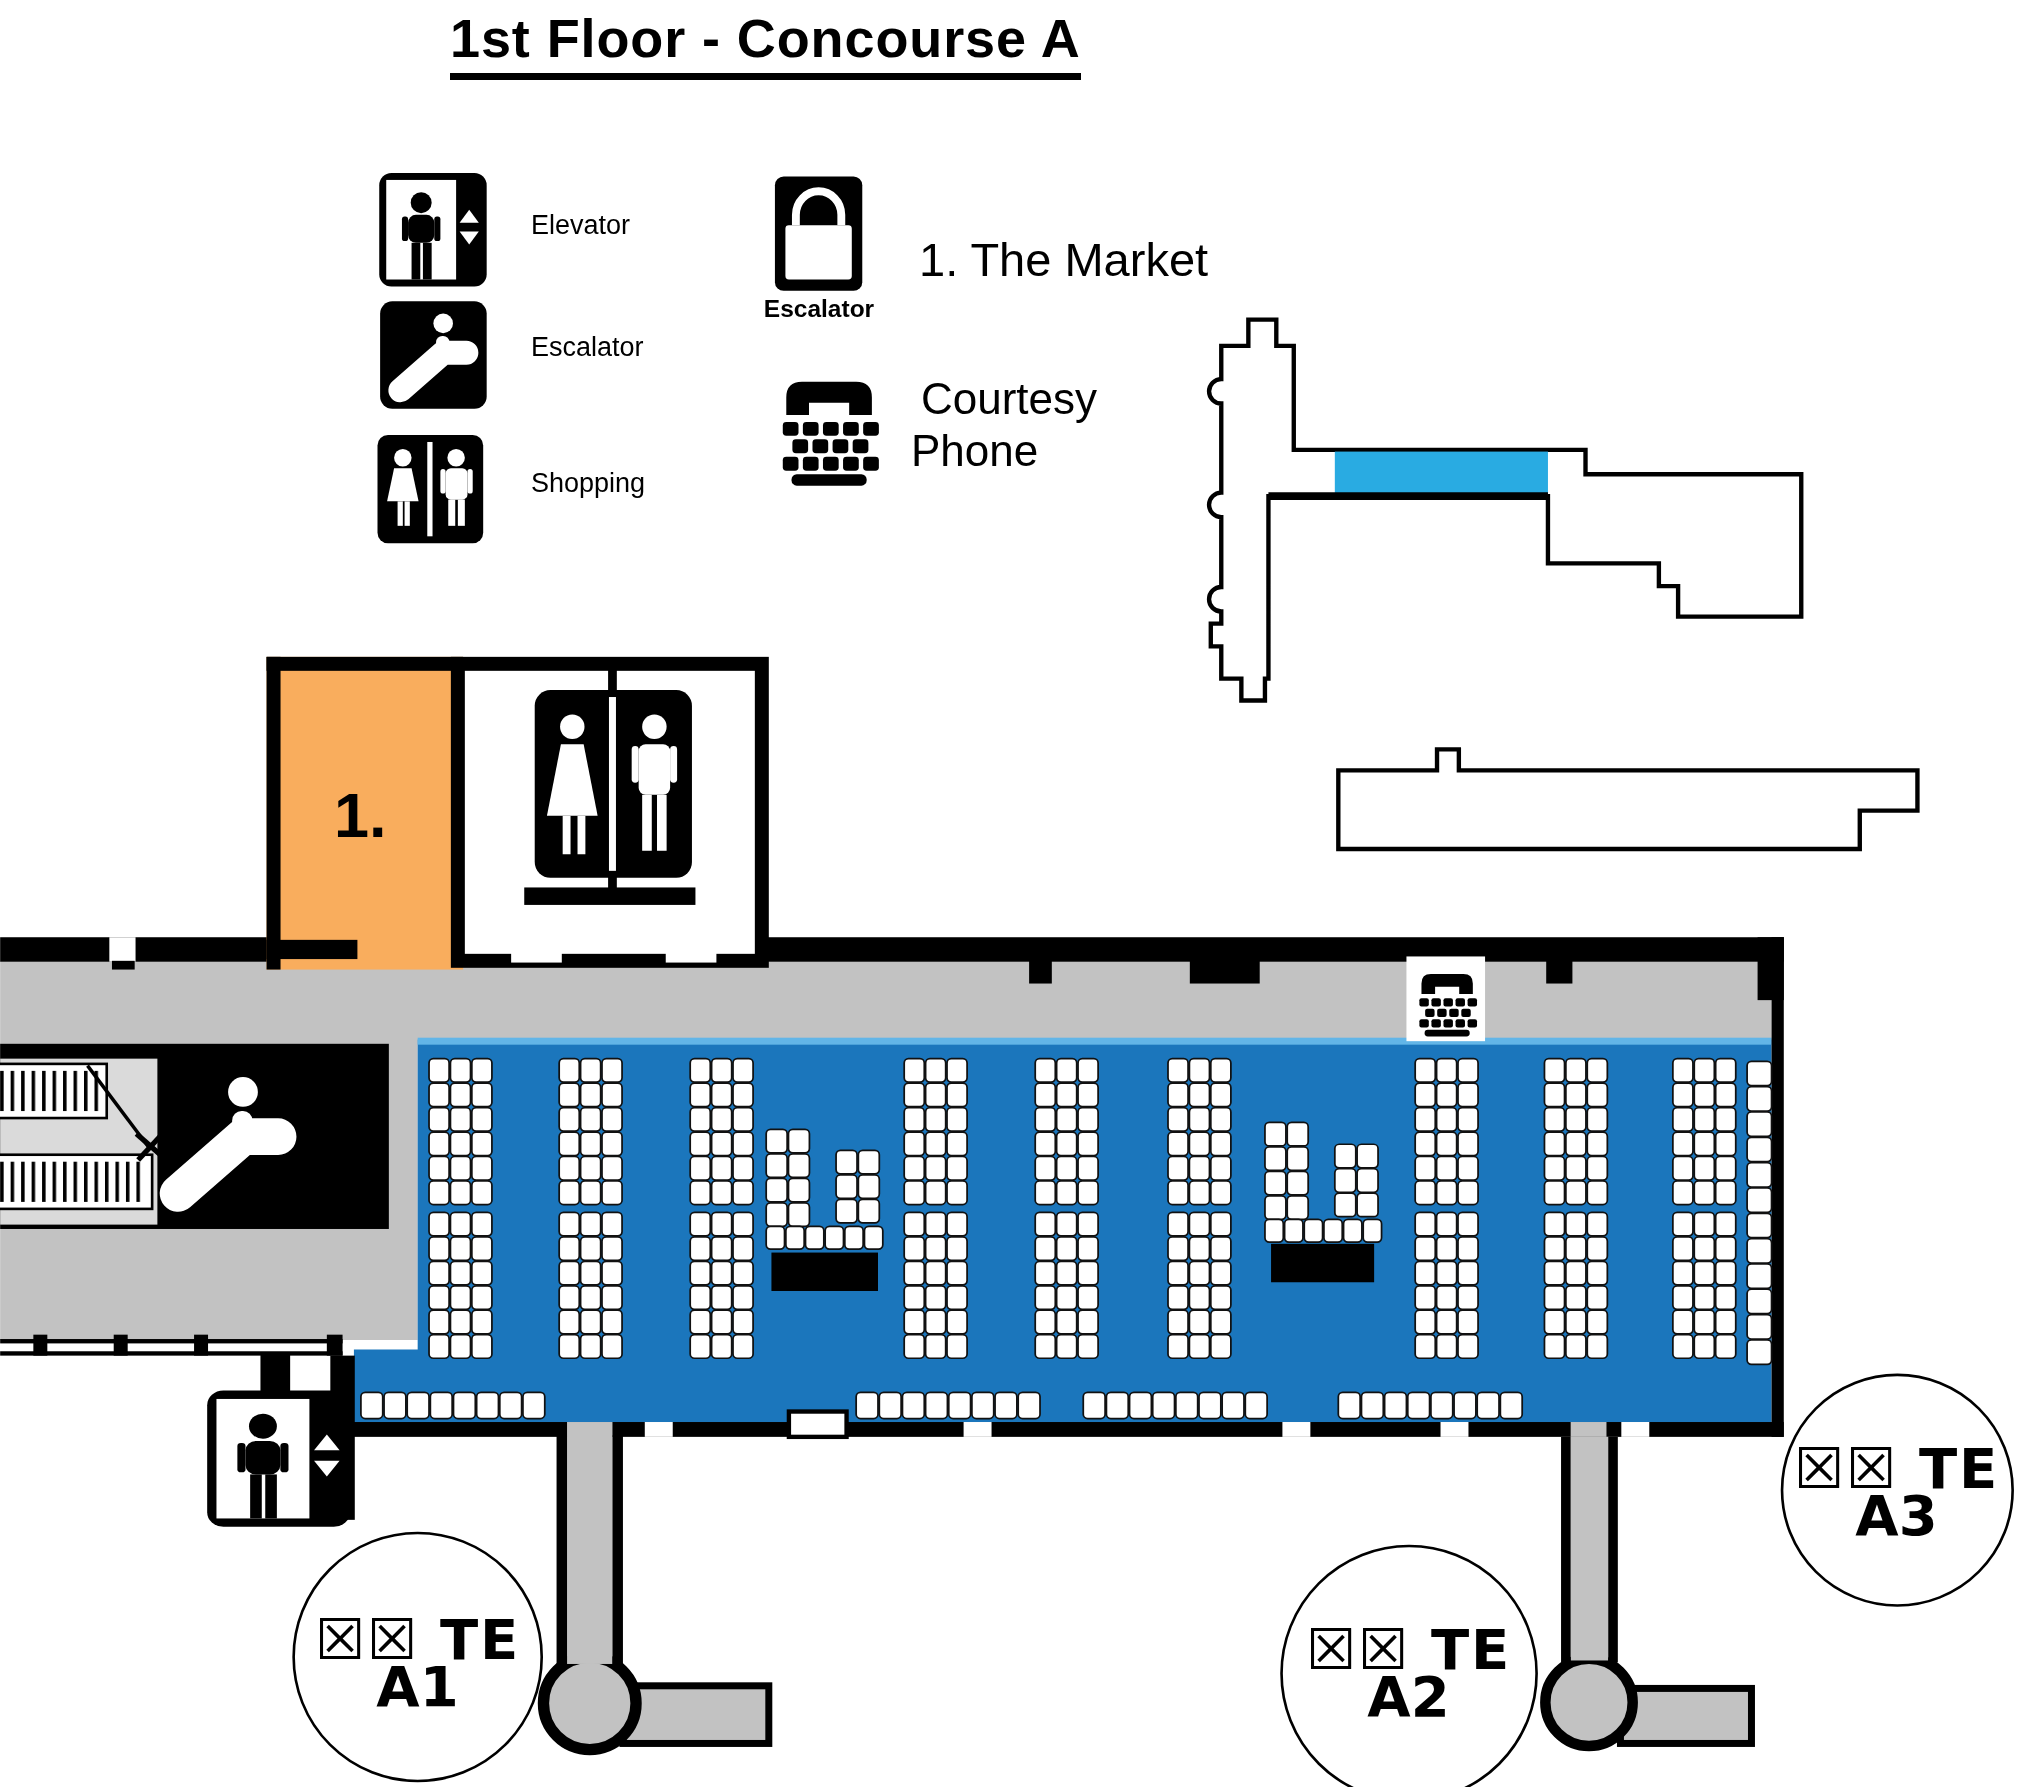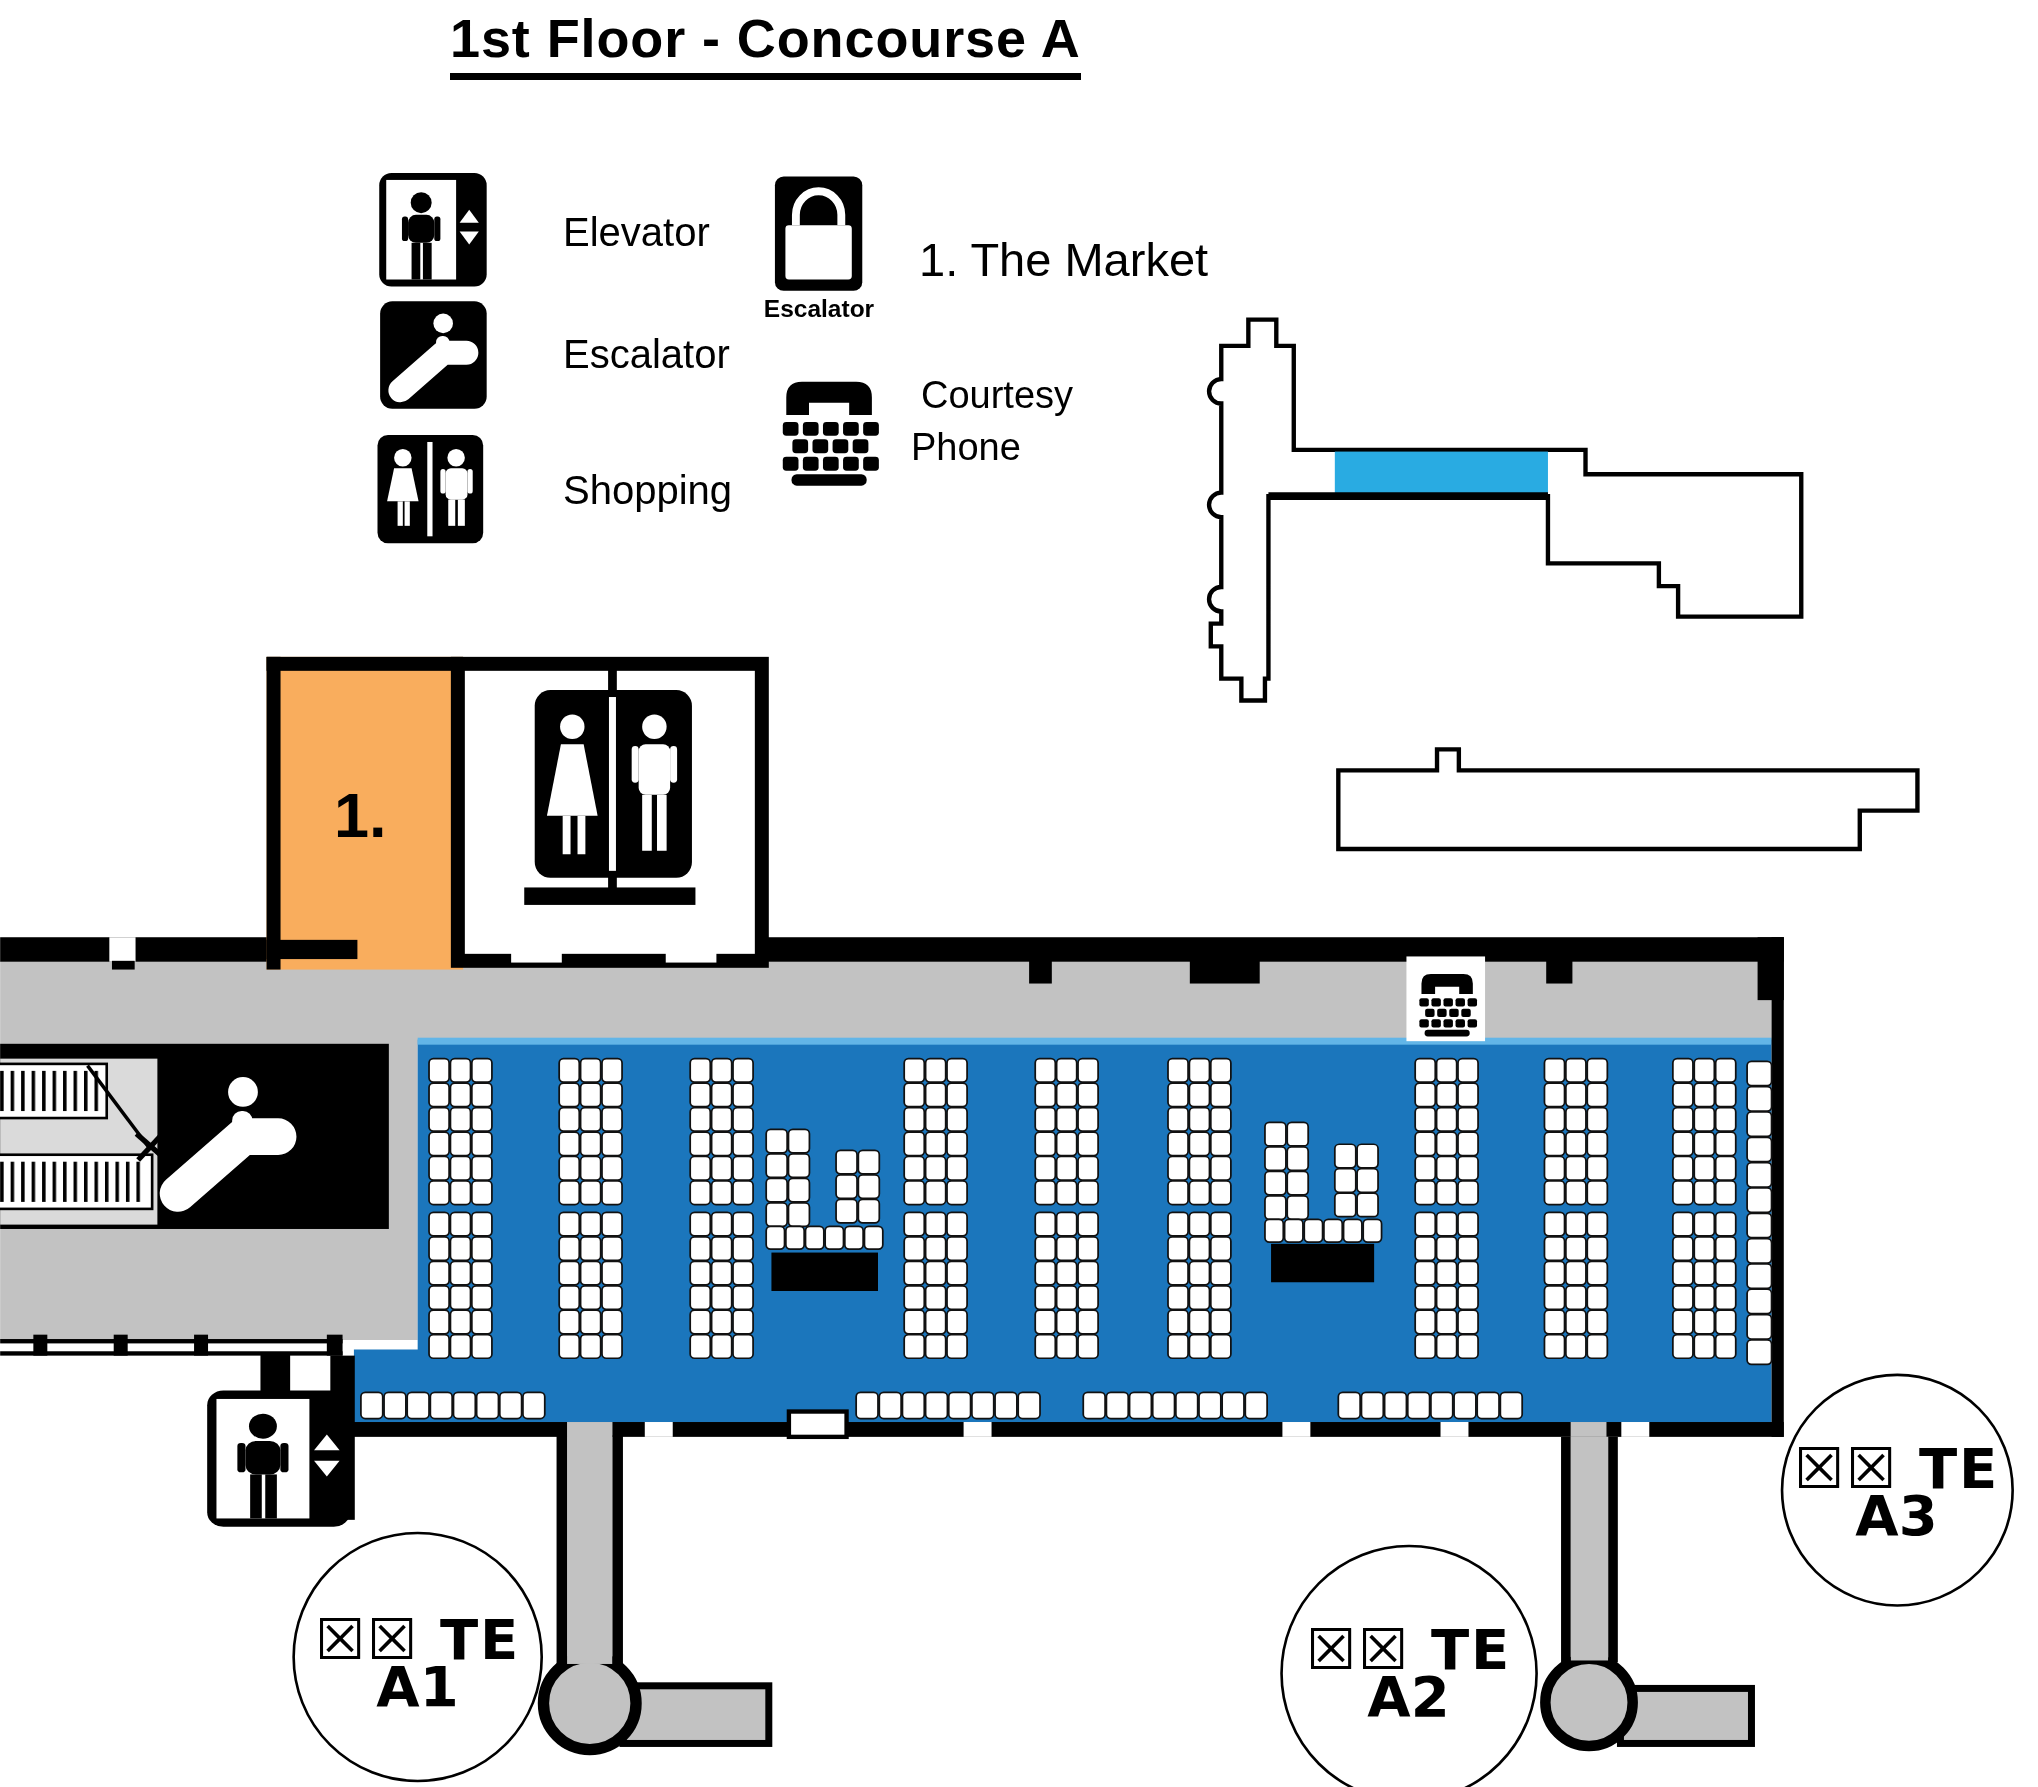--- a/index.html
+++ b/index.html
@@ -2,24 +2,24 @@
 <html style="font-size:14px"><head>
 <meta charset="utf-8">
 <style>
   html,body{margin:0;padding:0;background:#fff;}
   body{width:2039px;height:1788px;position:relative;overflow:hidden;
        font-family:"Liberation Sans",sans-serif;color:#000;}
   .abs{position:absolute;}
   #map-svg{position:absolute;left:0;top:0;}
   .page-title{font-size:54px;font-weight:bold;letter-spacing:0.9px;
               border-bottom:7px solid #000;padding-bottom:3.5px;display:inline-block;}
-  .legend-label{font-size:40px;margin-left:32px;}
+  .legend-label{font-size:27px;}
   .shopping-caption{font-size:24.5px;font-weight:bold;text-align:center;width:114px;}
   .market-entry{font-size:47px;}
-  .courtesy-line{font-size:38px;}
+  .courtesy-line{font-size:44px;}
   .room-number{font-size:63px;font-weight:bold;}
   .gate-label{width:279px;text-align:center;font-weight:bold;font-size:56px;
               line-height:47px;font-family:"DejaVu Sans","Liberation Sans",sans-serif;}
   .gate-label .sym{letter-spacing:1.7px;}
 </style>
 </head>
 <body>
 
 <svg id="map-svg" width="2039" height="1788" viewBox="0 0 2334 2047" xmlns="http://www.w3.org/2000/svg">
   <defs>

